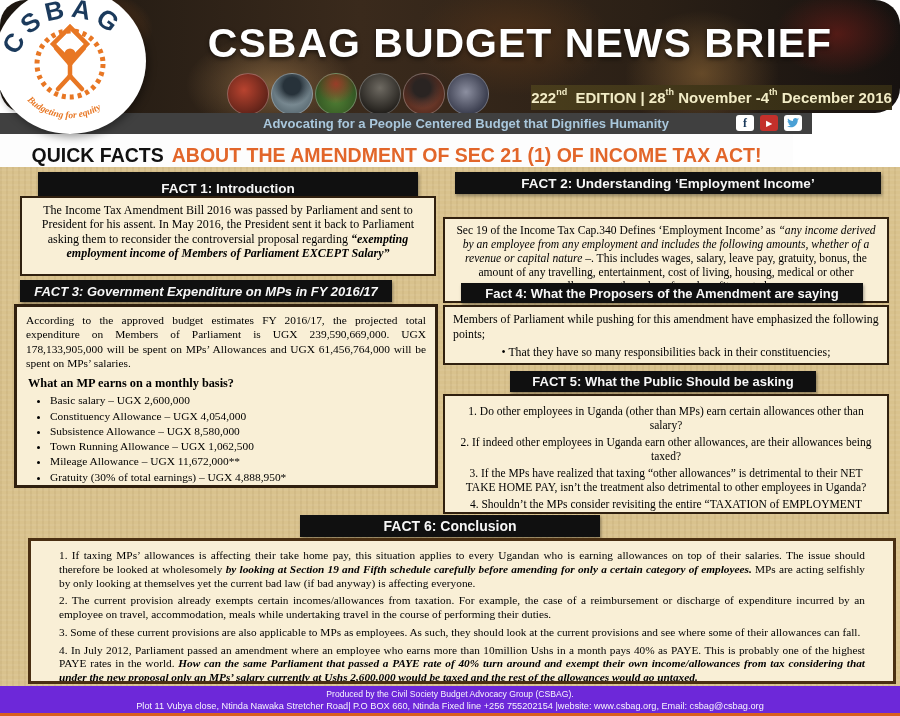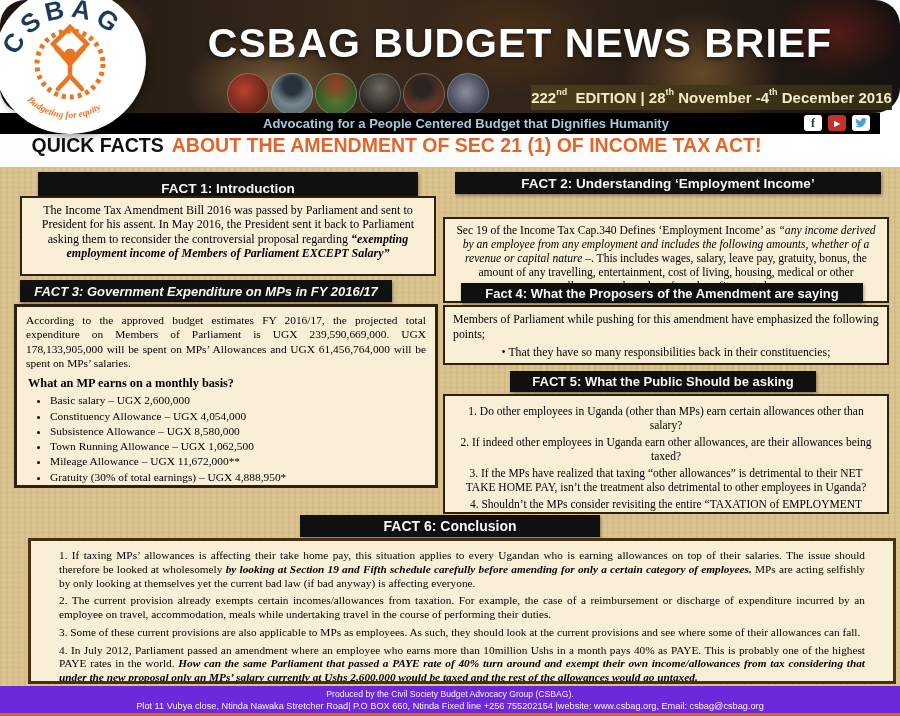--- a/index.html
+++ b/index.html
@@ -24,34 +24,34 @@
   .pc:nth-child(3){background:radial-gradient(circle at 50% 25%, rgba(170,55,40,.85), transparent 55%),radial-gradient(circle at 50% 65%, #4f7d33, #23401a);}
   .pc:nth-child(4){background:radial-gradient(circle at 50% 35%, #6e6a62, #1f1c18 80%);}
   .pc:nth-child(5){background:radial-gradient(circle at 45% 35%, #2a2422 25%, transparent 60%),radial-gradient(circle at 50% 55%, #8a4a38, #3a1c12);}
   .pc:nth-child(6){background:radial-gradient(circle at 45% 45%, #8c8fa0, #303344 80%);}
   #edition-banner{position:absolute;left:531px;top:85px;width:361px;height:25px;
     background:linear-gradient(90deg, rgba(74,62,28,.95), rgba(52,44,20,.95));
     color:#f2ecc6;font-family:"Liberation Sans",sans-serif;font-weight:bold;font-size:15px;
     display:flex;align-items:center;justify-content:center;white-space:pre;}
   #edition-banner .sup{font-size:9px;align-self:flex-start;margin-top:2px;}
   
-  #navy-strip{position:absolute;left:0;top:113px;width:880px;height:21px;background:#000000;}
+  #navy-strip{position:absolute;left:0;top:113px;width:812px;height:21px;background:#404040;}
   #strip-tagline{position:absolute;left:263px;top:0;height:21px;display:flex;align-items:center;
     color:#a9c7dc;font-family:"Liberation Sans",sans-serif;font-weight:bold;font-size:13px;}
   #social{position:absolute;right:10px;top:2px;display:flex;gap:6px;}
   .soc{width:18px;height:16px;border-radius:3px;display:flex;align-items:center;justify-content:center;cursor:pointer;}
   .soc.fb{background:#fff;color:#1b3a5c;font-family:"Liberation Serif",serif;font-weight:bold;font-size:12px;}
   .soc.yt{background:#c4302b;color:#fff;font-size:8px;}
   .soc.tw{background:#fff;}
   
   #logo{position:absolute;left:-6px;top:-12px;width:152px;height:146px;border-radius:50%;
     background:#fff;box-shadow:2px 3px 8px rgba(0,0,0,.4);z-index:5;overflow:hidden;}
   
   #headline{position:absolute;left:0;top:134px;width:793px;height:33px;background:#fdfdfd;
-    display:flex;align-items:flex-start;justify-content:center;gap:8px;
+    display:flex;align-items:flex-end;justify-content:center;gap:8px;
     font-family:"Liberation Sans",sans-serif;font-weight:bold;font-size:19.5px;}
   #headline .black{color:#111;}
   #headline .orange{color:#e2662a;}
   
   #content{position:absolute;left:0;top:167px;width:900px;height:519px;background:#d9c28d;
     background-image:
       repeating-linear-gradient(0deg, rgba(255,255,255,.05) 0 2px, transparent 2px 5px),
       repeating-linear-gradient(90deg, rgba(120,90,40,.07) 0 2px, transparent 2px 6px);}
   .bar{position:absolute;background:#101010;color:#f7f7f7;font-family:"Liberation Sans",sans-serif;
     font-weight:bold;display:flex;align-items:center;justify-content:center;white-space:nowrap;

